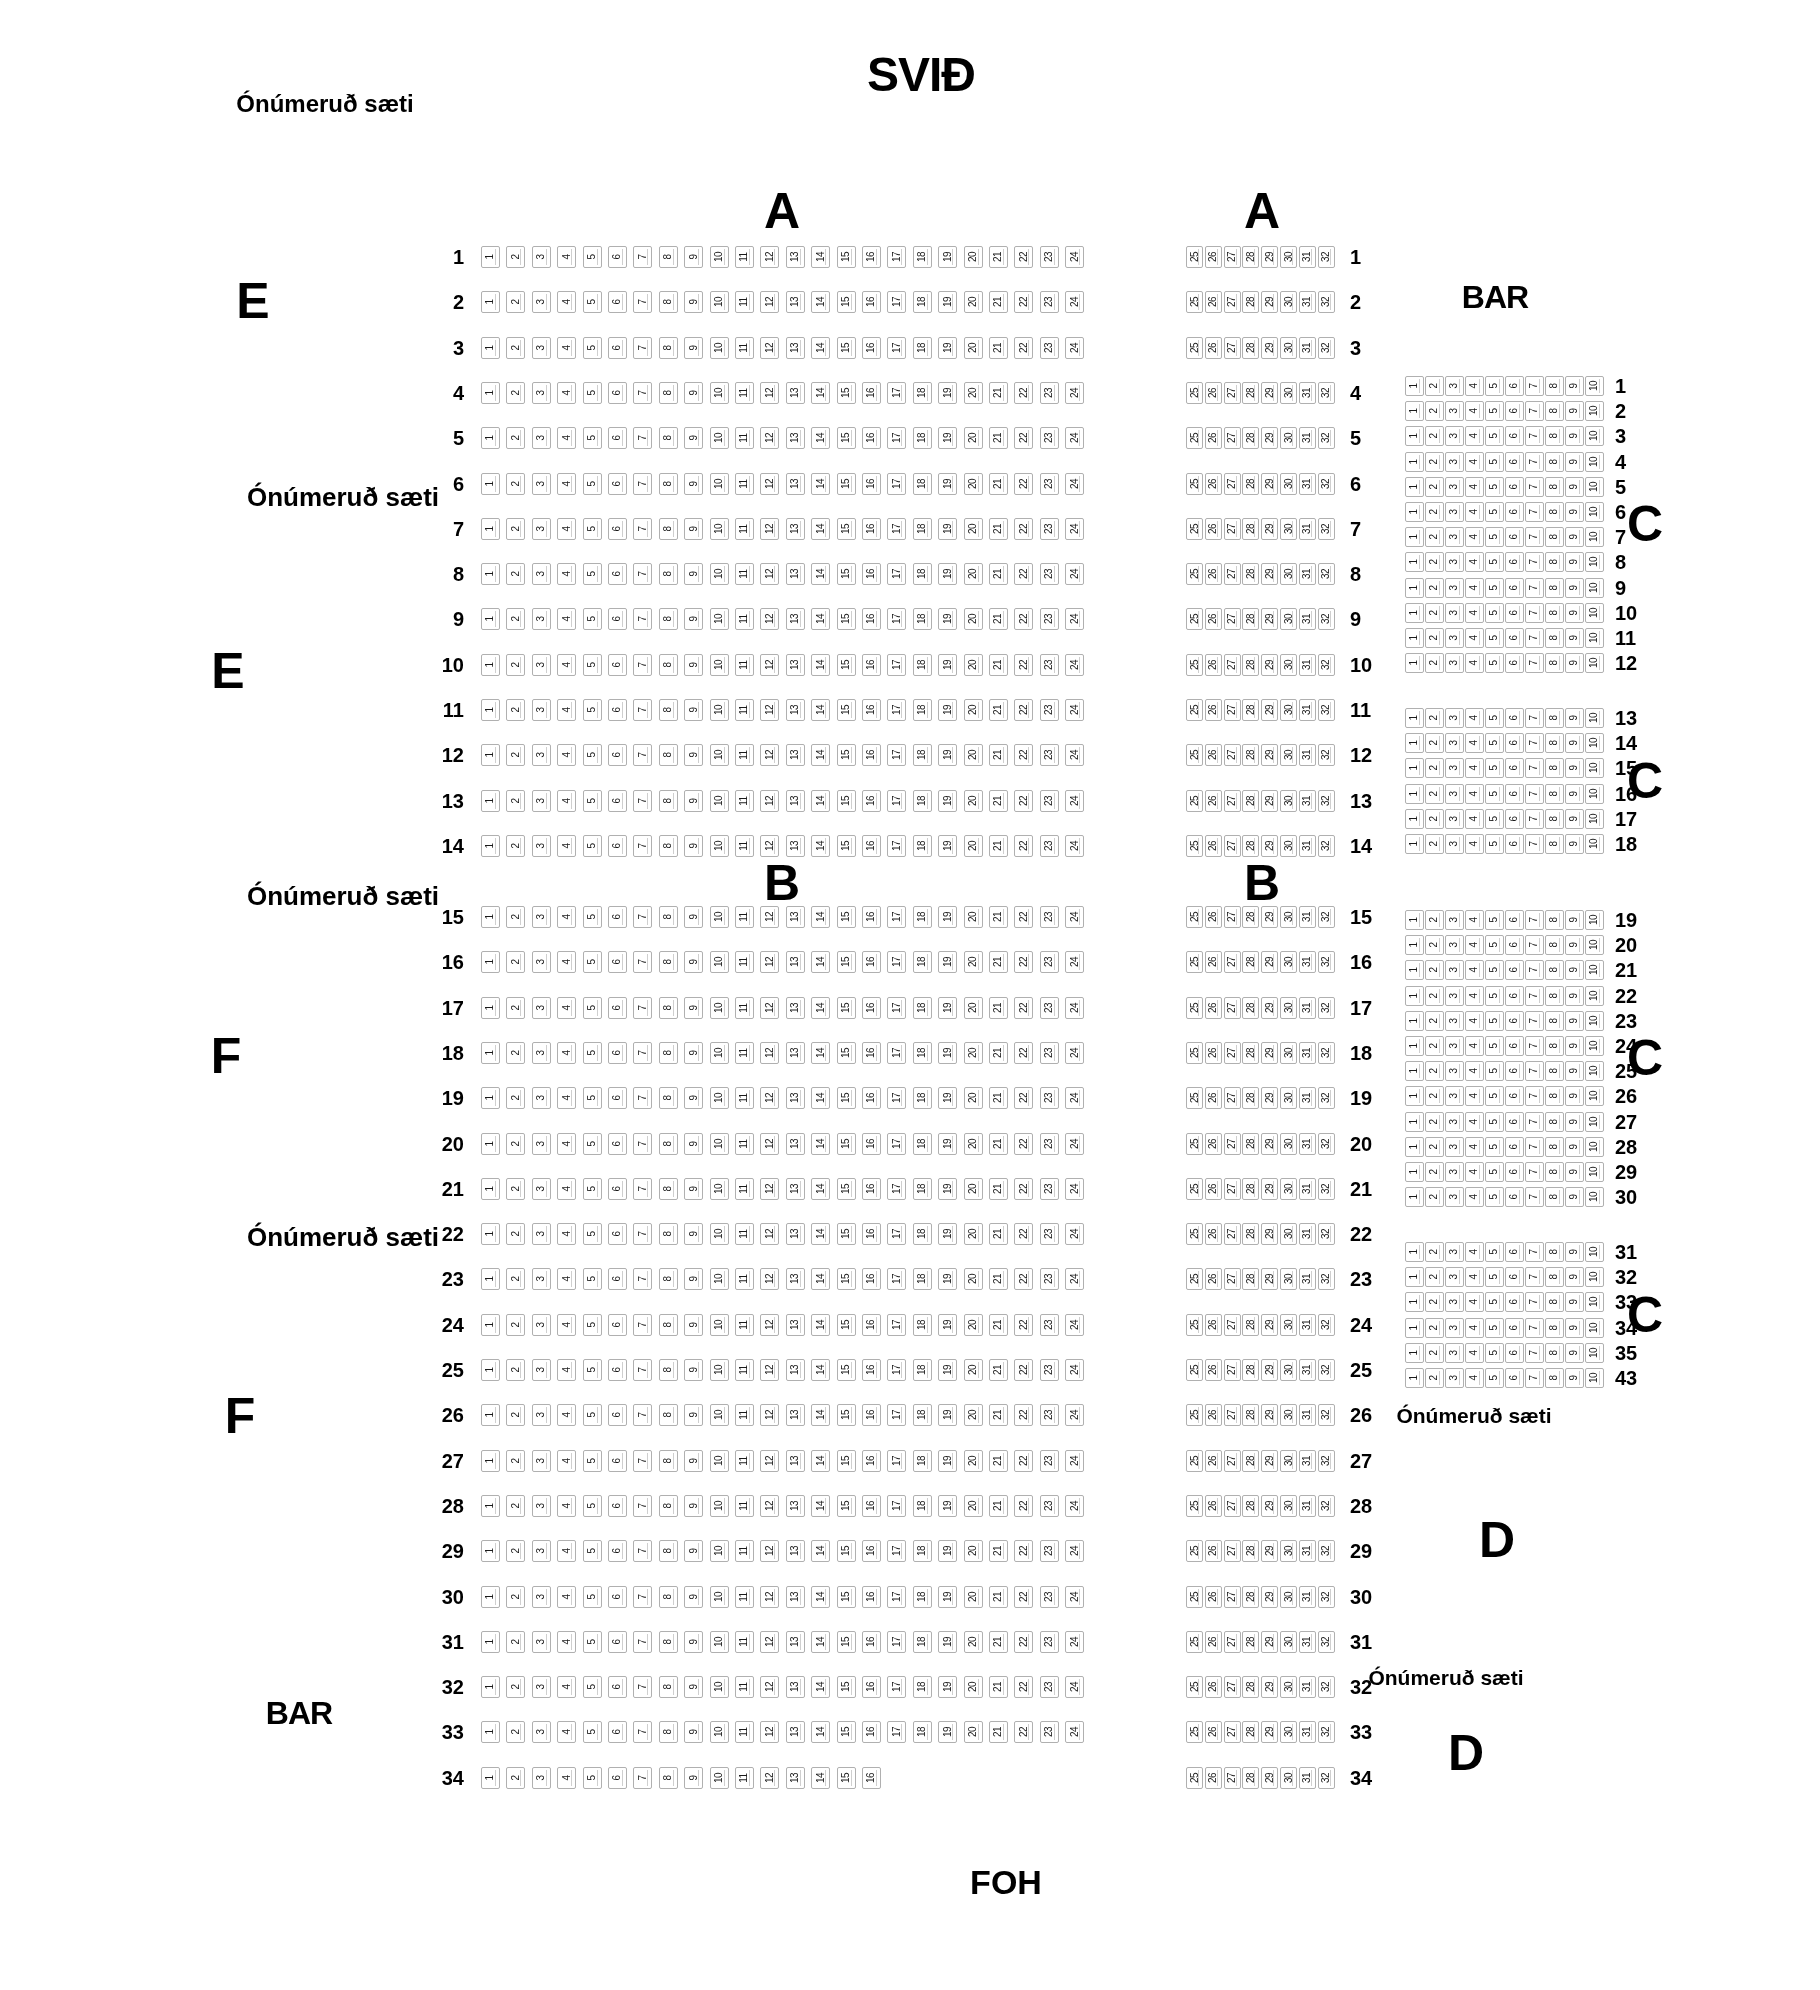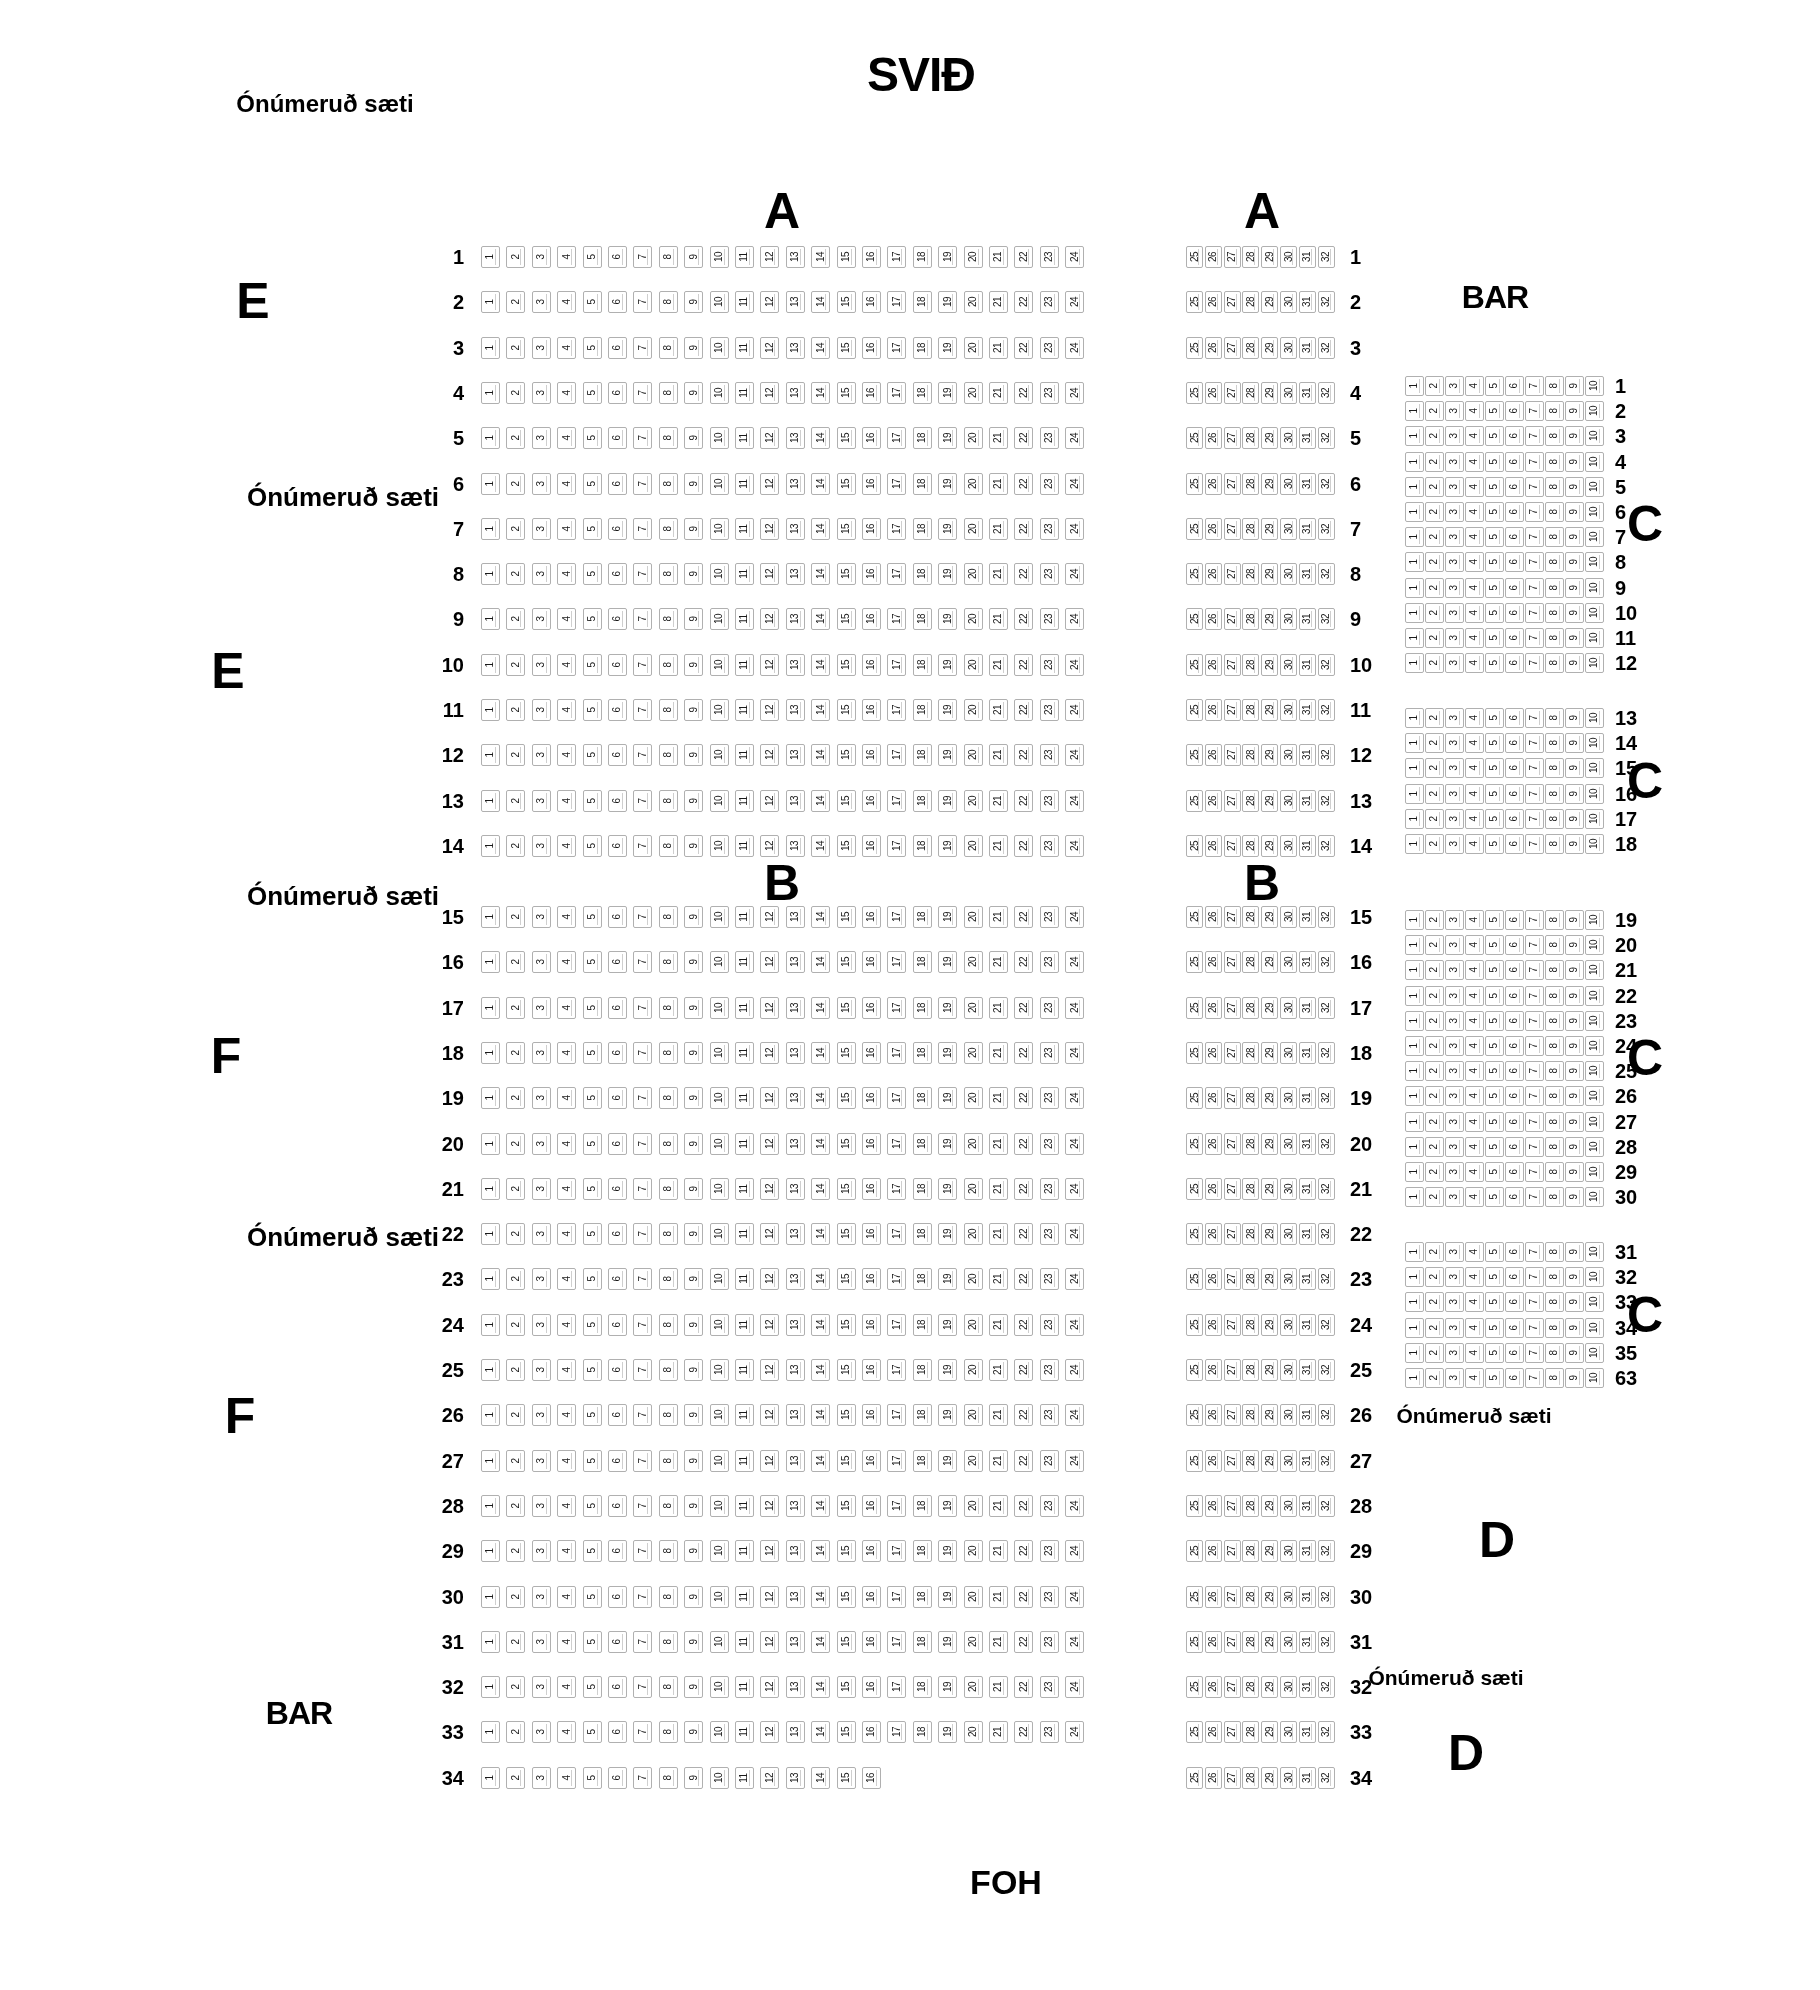--- a/index.html
+++ b/index.html
@@ -4488,15 +4488,15 @@
       </div>
       <div class="seat" style="left: 1545px; top: 1368px; width: 19px; height: 20px;">
         <span>8</span>
       </div>
       <div class="seat" style="left: 1565px; top: 1368px; width: 19px; height: 20px;">
         <span>9</span>
       </div>
       <div class="seat" style="left: 1585px; top: 1368px; width: 19px; height: 20px;">
         <span>10</span>
       </div>
-      <div class="row-label la" style="left: 1615px; width: 60px; top: 1368px;">63</div>
+      <div class="row-label la" style="left: 1615px; width: 60px; top: 1368px;">43</div>
     </div>
 </div>
 
 </body></html>

